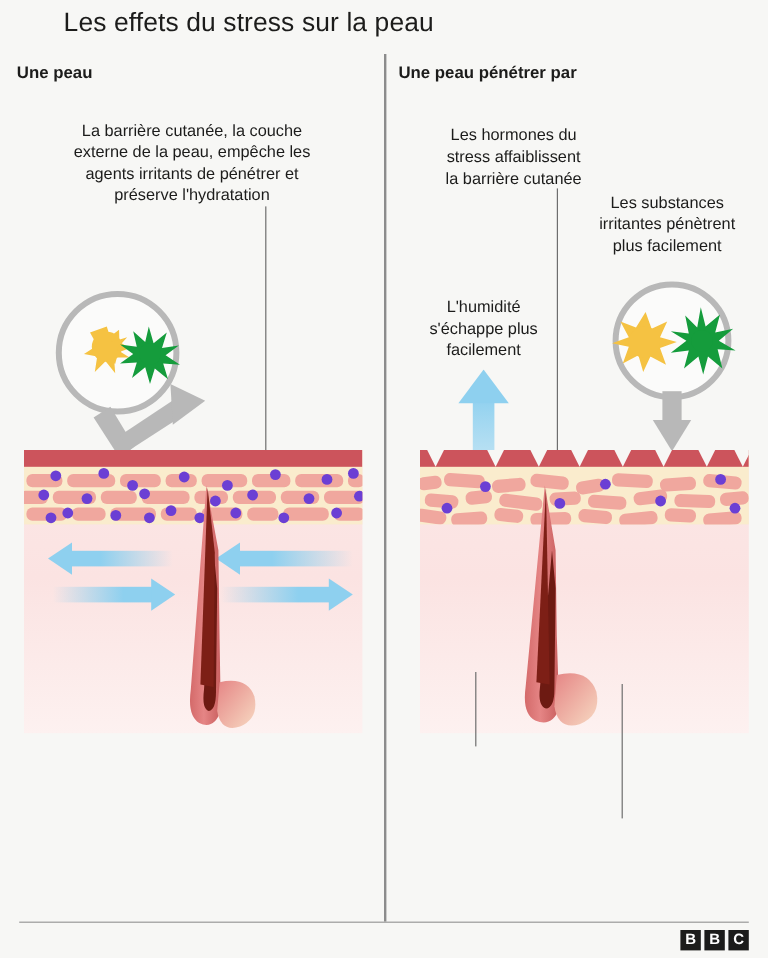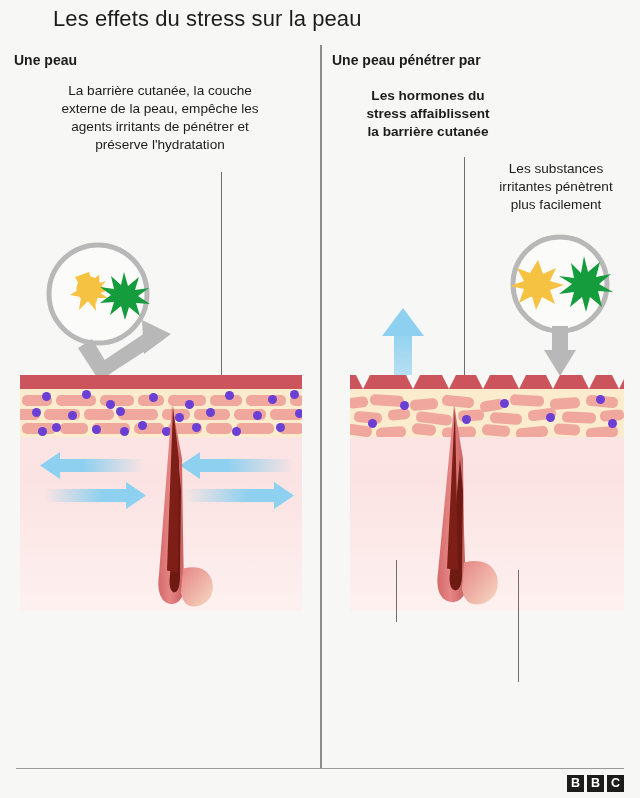--- a/index.html
+++ b/index.html
@@ -43,21 +43,21 @@
 
 <div id="root">
 
   <div class="page-title">Les effets du stress sur la peau</div>
 
   <div class="col-heading left">Une peau</div>
   <div class="col-heading right">Une peau pénétrer par</div>
 
   <div class="divider"></div>
 
-  <div class="caption" style="left:22px;top:82px;width:276px;">La barrière cutanée, la couche
+  <div class="caption" style="left:22px;top:100px;width:276px;">La barrière cutanée, la couche
 externe de la peau, empêche les
 agents irritants de pénétrer et
 préserve l'hydratation</div>
   <div class="leader" style="left:221px;top:172px;height:204px;"></div>
 
   <div class="magnifier" style="left:30px;top:236px;width:180px;height:150px;">
     <svg width="180" height="150" viewBox="0 0 180 150">
       <circle cx="68" cy="58" r="49" fill="#fbfbfa" stroke="#b8b8b8" stroke-width="5"></circle>
 
       <path d="M62,103 L82,136 L70,146 L48,112 Z" fill="#b8b8b8"></path>
@@ -177,28 +177,31 @@
     </svg>
 
     <svg class="hair-wrap" width="282" height="300" viewBox="0 0 282 300" style="top:-125px;height:361px;">
       <path d="M152,124 L139,294 Q136,316 146,322 Q158,328 164,312 L163,252 L162,178 Z" fill="url(#hairg)"></path>
       <path d="M158,178 L150,294 Q148,310 154,312 Q160,311 160,296 L161,210 Z" fill="#6d1a12"></path>
       <path d="M153,126 L147,290 L158,292 L159,180 Z" fill="#7d1f16"></path>
       <path d="M163,288 Q186,283 192,300 Q196,318 180,325 Q164,330 161,312 Z" fill="url(#bulbg)"></path>
     </svg>
   </div>
 
-  <div class="caption" style="left:338px;top:87px;width:180px;font-weight:bold;">Les hormones du
+  <div class="caption" style="left:338px;top:104px;width:180px;">Les hormones du
 stress affaiblissent
 la barrière cutanée</div>
 
   <div class="caption" style="left:478px;top:160px;width:156px;">Les substances
 irritantes pénètrent
 plus facilement</div>
 
+  <div class="caption" style="left:340px;top:247px;width:126px;">L'humidité
+s'échappe plus
+facilement</div>
 
   <div class="leader" style="left:464px;top:157px;height:221px;"></div>
 
   <div class="magnifier" style="left:500px;top:228px;width:124px;height:152px;">
     <svg width="124" height="152" viewBox="0 0 124 152">
       <circle cx="60" cy="56" r="47" fill="#fbfbfa" stroke="#b8b8b8" stroke-width="5"></circle>
       <rect x="52" y="98" width="16" height="30" fill="#b8b8b8"></rect>
       <path d="M44,122 L76,122 L60,148 Z" fill="#b8b8b8"></path>
       <g>
         <path d="M38,32 L43,46 L56,40 L50,53 L64,57 L50,62 L55,76 L42,69 L36,82 L32,68 L19,75 L24,61 L10,58 L24,53 L17,40 L30,45 Z" fill="#f5c242"></path>

